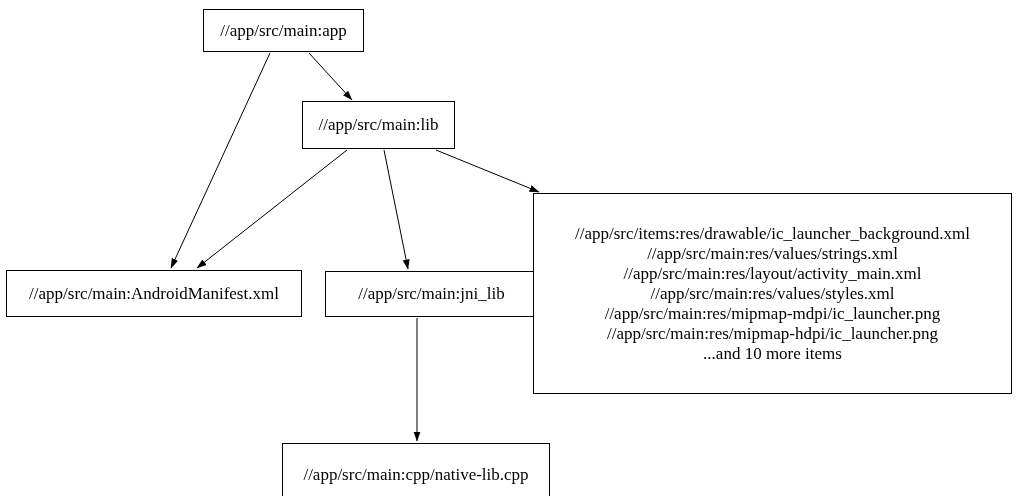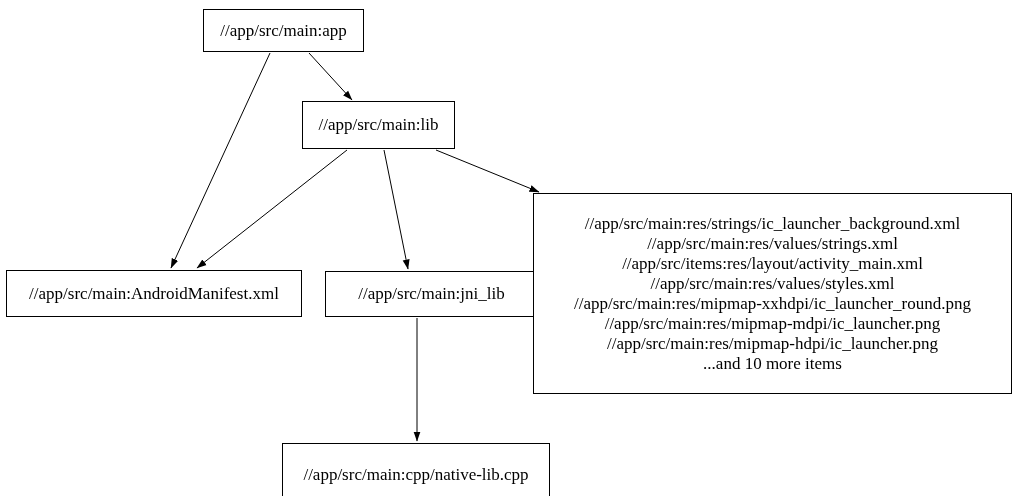--- a/index.html
+++ b/index.html
@@ -74,25 +74,24 @@
 
   <div class="node" style="left:6px; top:270px; width:296px; height:47px;text-align:right;">
     <span>//app/src/main:AndroidManifest.xml</span>
   </div>
 
   <div class="node" style="left:325px; top:271px; width:213px; height:46px;">
     <span>//app/src/main:jni_lib</span>
   </div>
 
   <div class="node node-multiline" style="left:533px; top:193px; width:479px; height:201px;">
-    <div>//app/src/main:res/strings/ic_launcher_background.xml</div>
+    <div>//app/src/items:res/drawable/ic_launcher_background.xml</div>
     <div>//app/src/main:res/values/strings.xml</div>
-    <div>//app/src/items:res/layout/activity_main.xml</div>
+    <div>//app/src/main:res/layout/activity_main.xml</div>
     <div>//app/src/main:res/values/styles.xml</div>
-    <div>//app/src/main:res/mipmap-xxhdpi/ic_launcher_round.png</div>
     <div>//app/src/main:res/mipmap-mdpi/ic_launcher.png</div>
     <div>//app/src/main:res/mipmap-hdpi/ic_launcher.png</div>
     <div>...and 10 more items</div>
   </div>
 
   <div class="node" style="left:282px; top:443px; width:268px; height:64px;">
     <span>//app/src/main:cpp/native-lib.cpp</span>
   </div>
 
 </div>

